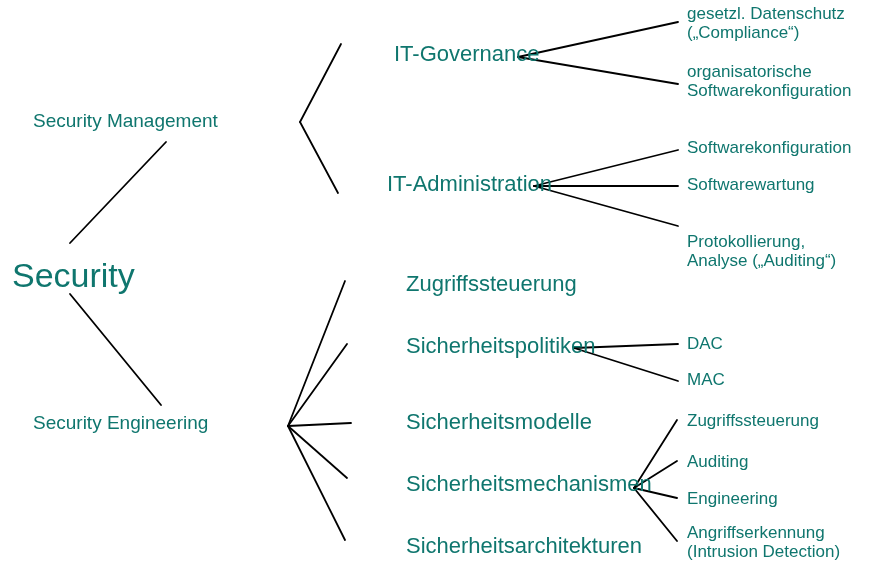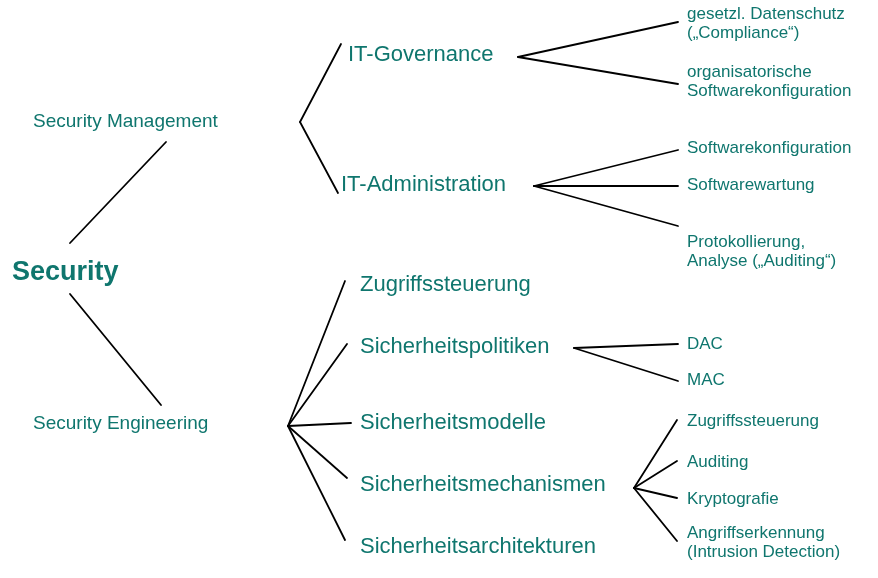--- a/index.html
+++ b/index.html
@@ -22,30 +22,31 @@
     width: 878px;
     height: 578px;
   }
   .node-label {
     position: absolute;
     color: #0f766e;
     white-space: pre;
     line-height: 1.12;
   }
   .lvl-root {
-    font-size: 27px;
-    font-weight: bold;
+    font-size: 34px;
+    font-weight: normal;
   }
   .lvl-1 {
     font-size: 19px;
     font-weight: normal;
   }
   .lvl-2 {
     font-size: 22px;
     font-weight: normal;
+    margin-left: 46px;
   }
   .lvl-3 {
     font-size: 17px;
     font-weight: normal;
   }
 </style>
 </head>
 <body>
 
 <div id="diagram-root" style="background: rgb(255, 255, 255);">
@@ -89,18 +90,18 @@
       <div class="node-label lvl-3" style="left: 687px; top: 62px;">organisatorische
 Softwarekonfiguration</div>
       <div class="node-label lvl-3" style="left: 687px; top: 138px;">Softwarekonfiguration</div>
       <div class="node-label lvl-3" style="left: 687px; top: 175px;">Softwarewartung</div>
       <div class="node-label lvl-3" style="left: 687px; top: 208px; margin-top: 24px;">Protokollierung,
 Analyse („Auditing“)</div>
       <div class="node-label lvl-3" style="left: 687px; top: 334px;">DAC</div>
       <div class="node-label lvl-3" style="left: 687px; top: 370px;">MAC</div>
       <div class="node-label lvl-3" style="left: 687px; top: 411px;">Zugriffssteuerung</div>
       <div class="node-label lvl-3" style="left: 687px; top: 452px;">Auditing</div>
-      <div class="node-label lvl-3" style="left: 687px; top: 489px;">Kryptografie</div>
+      <div class="node-label lvl-3" style="left: 687px; top: 489px;">Engineering</div>
       <div class="node-label lvl-3" style="left: 687px; top: 523px;">Angriffserkennung
 (Intrusion Detection)</div>
     </div>
 
 </div>
 
 </body></html>

